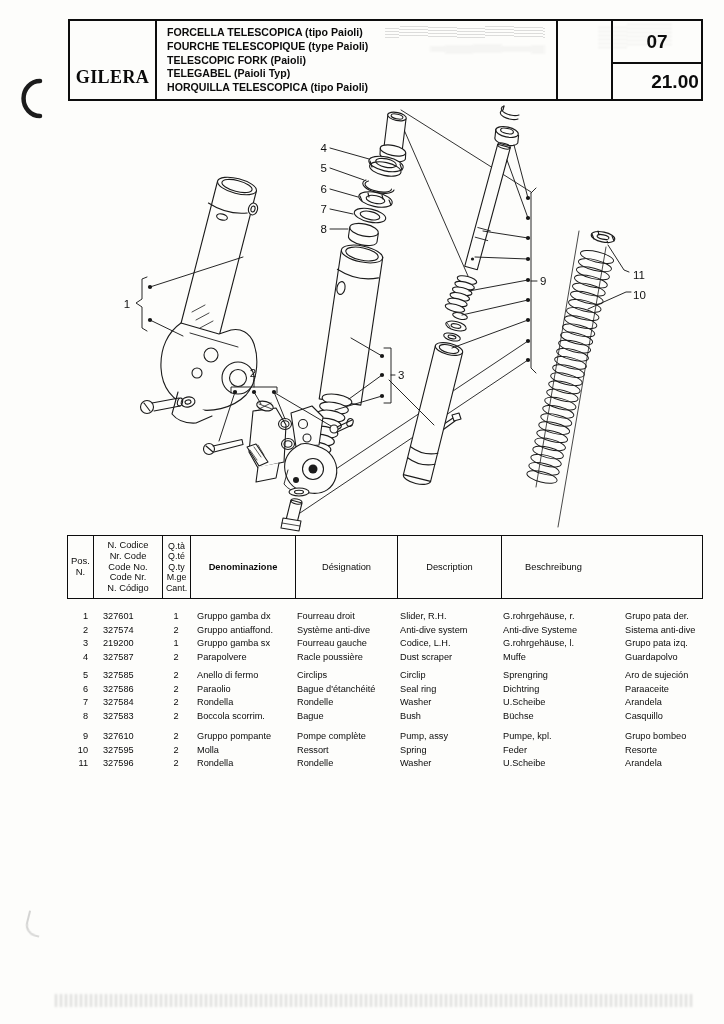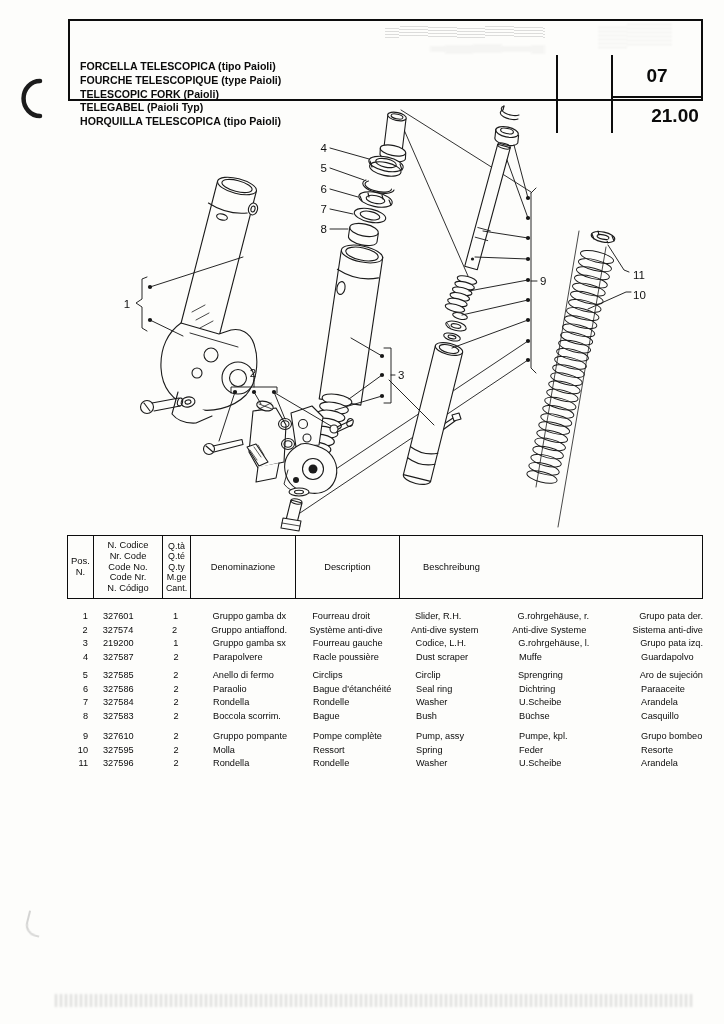--- a/index.html
+++ b/index.html
@@ -1,52 +1,52 @@
 <!DOCTYPE html>
 <html><head>
 <meta charset="utf-8">
 <style>
   html,body{margin:0;padding:0;background:#e8e8e8;}
   .page{position:relative;width:724px;height:1024px;background:#fdfdfb;overflow:hidden;
         font-family:"Liberation Sans",sans-serif;color:#0b0b0b;}
   
   .header-box{position:absolute;left:68px;top:19px;width:635px;height:82px;
               border:2px solid #0d0d0d;box-sizing:border-box;display:flex;}
-  .hcell{box-sizing:border-box;height:100%;margin-top:34px;}
+  .hcell{box-sizing:border-box;height:100%;}
   .brand{width:87px;border-right:2px solid #0d0d0d;display:flex;align-items:flex-end;justify-content:center;
          padding-bottom:11px;font-family:"Liberation Serif",serif;font-weight:700;font-size:18px;letter-spacing:.4px;}
   .titles{flex:1;border-right:2px solid #0d0d0d;padding:5px 0 0 10px;font-weight:700;
           font-size:10.6px;line-height:13.8px;white-space:pre-line;}
   .hspacer{width:55px;border-right:2px solid #0d0d0d;}
   .codes{width:88px;display:flex;flex-direction:column;font-weight:700;font-size:19px;}
   .code-top{height:43px;border-bottom:2px solid #0d0d0d;display:flex;align-items:center;justify-content:center;box-sizing:border-box;}
   .code-bottom{flex:1;display:flex;align-items:center;justify-content:center;padding-left:36px;}
   
   .ptable{position:absolute;left:67px;top:535px;width:636px;}
   .thead{display:flex;border:1.5px solid #0d0d0d;box-sizing:border-box;height:64px;}
   .th{box-sizing:border-box;border-right:1.5px solid #0d0d0d;display:flex;align-items:center;justify-content:center;
       text-align:center;font-size:9.3px;line-height:10.7px;white-space:pre-line;}
   .th:last-child{border-right:none;}
   .th-pos{width:26px;font-size:9.5px;}
   .th-code{width:69px;}
   .th-qty{width:28px;font-size:8.9px;line-height:10.4px;}
-  .th-name{width:105px;}
+  .th-name{width:105px;font-weight:bold;}
   .th-name2{width:102px;}
   .th-name3{width:104px;}
   .th-name4{width:103px;}
   .th-name5{flex:1;}
   .tbody{margin-top:11px;}
   .trow{display:flex;height:13.5px;line-height:13.5px;font-size:9.2px;}
   .trow.gap1{margin-top:5px;}
   .trow.gap2{margin-top:7px;}
   .td{box-sizing:border-box;white-space:nowrap;overflow:visible;}
   .td-pos{width:26px;text-align:right;padding-right:5px;}
   .td-code{width:69px;padding-left:10px;}
   .td-qty{width:28px;text-align:center;}
-  .td-it{width:105px;padding-left:7px;margin-left:16px;}
+  .td-it{width:105px;padding-left:7px;}
   .td-fr{width:102px;padding-left:2px;}
   .td-en{width:104px;padding-left:3px;}
   .td-de{width:103px;padding-left:2px;}
   .td-es{flex:1;padding-left:1px;margin-left:20px;}
   
   .smudge{position:absolute;pointer-events:none;}
   .sm1{left:385px;top:26px;width:160px;height:12px;opacity:.45;filter:blur(.7px);
        background:repeating-linear-gradient(2deg,rgba(110,110,110,.5) 0 1px,transparent 1px 3px);}
   .sm2{left:430px;top:45px;width:115px;height:8px;opacity:.3;filter:blur(.8px);
        background:repeating-linear-gradient(-2deg,rgba(110,110,110,.5) 0 1px,transparent 1px 3px);}
@@ -62,20 +62,21 @@
 </head>
 <body>
 
 <div class="page">
 
   <svg class="overlay" style="left:12px;top:76px;" width="44" height="46" viewBox="0 0 44 46">
     <path d="M 28,5 A 15.5,16.5 0 1 0 28,40" fill="none" stroke="#1c1c1c" stroke-width="4.5" stroke-linecap="round"></path>
   </svg>
 
   <div class="header-box">
+    <div class="hcell brand">GILERA</div>
     <div class="hcell titles" id="title-block">FORCELLA TELESCOPICA (tipo Paioli)
 FOURCHE TELESCOPIQUE (type Paioli)
 TELESCOPIC FORK (Paioli)
 TELEGABEL (Paioli Typ)
 HORQUILLA TELESCOPICA (tipo Paioli)</div>
     <div class="hcell hspacer"></div>
     <div class="hcell codes">
       <div class="code-top">07</div>
       <div class="code-bottom">21.00</div>
     </div>
@@ -359,20 +360,21 @@
 Nr. Code
 Code No.
 Code Nr.
 N. Código</div>
       <div class="th th-qty" id="col-qty">Q.tà
 Q.té
 Q.ty
 M.ge
 Cant.</div>
       <div class="th th-name">Denominazione</div>
+      <div class="th th-name2">Désignation</div>
       <div class="th th-name3">Description</div>
       <div class="th th-name4">Beschreibung</div>
     </div>
     <div class="tbody" id="tbody">
         <div class="trow">
           <div class="td td-pos">1</div>
           <div class="td td-code">327601</div>
           <div class="td td-qty">1</div>
           <div class="td td-it">Gruppo gamba dx</div>
           <div class="td td-fr">Fourreau droit</div>

